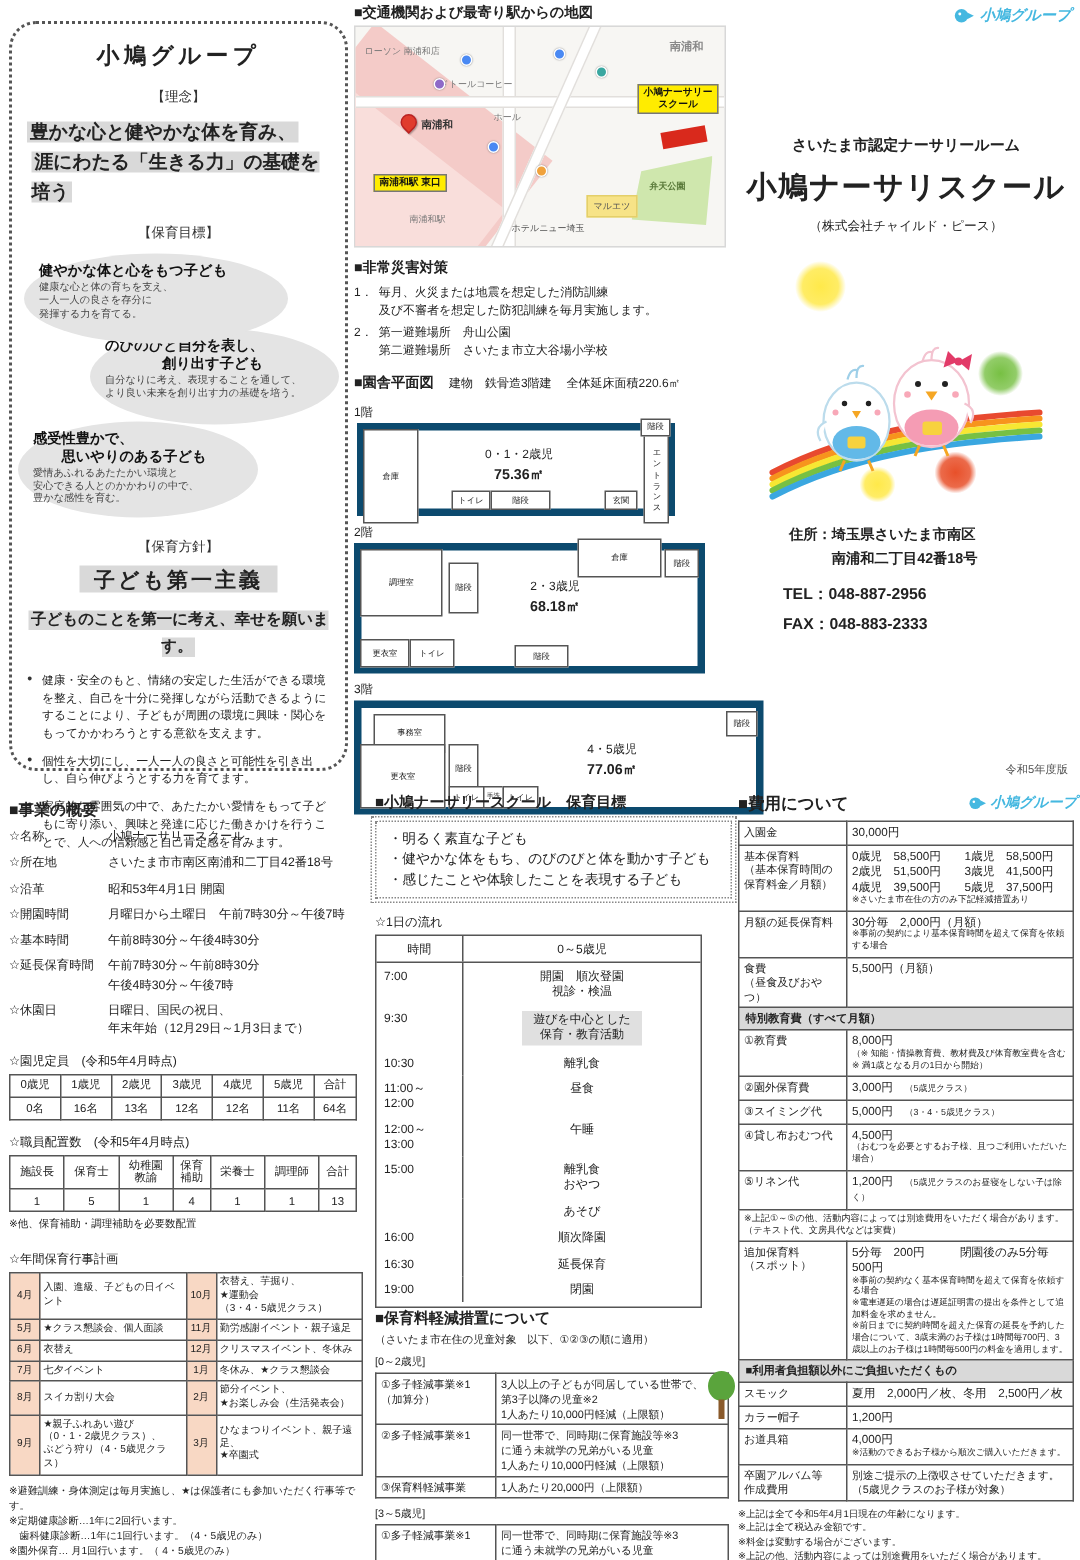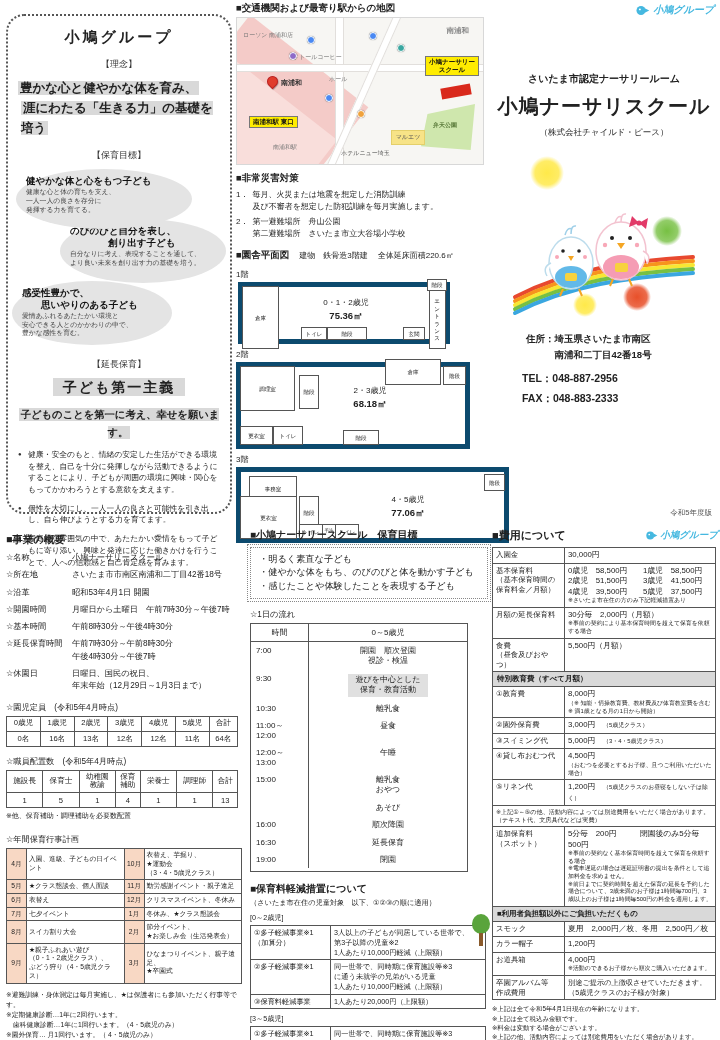--- a/index.html
+++ b/index.html
@@ -66,21 +66,21 @@
   .fpc .cls{font-size:8px}
   .fpc .ar{font-size:9.5px;font-weight:bold;margin-top:2px}
   .fp1{width:212px;height:62px;margin-left:2px}
   .fp2{width:234px;height:87px}
   .fp3{width:273px;height:76px}
   .ent{writing-mode:vertical-rl;letter-spacing:1px}
 
   
   .tr{left:492px;top:0;width:224px;height:522px}
   .logo{position:absolute;top:3px;right:2px;display:flex;align-items:center;gap:3px;color:#45b8e0;font-size:10px;font-weight:bold;font-style:italic}
-  .cert{margin-top:72px;text-align:center;font-size:10px;font-weight:bold}
+  .cert{margin-top:90px;text-align:center;font-size:10px;font-weight:bold}
   .sname{text-align:center;font-size:20px;font-weight:bold;margin-top:7px;letter-spacing:1px}
   .company{text-align:center;font-size:8.5px;margin-top:7px}
   .illus{display:block;margin:8px auto 0}
   .addr-block{margin-top:14px;padding-left:34px;font-size:9.5px;font-weight:bold;line-height:1.65}
   .telfax{padding-left:30px;font-size:10.5px;font-weight:bold;margin-top:7px;line-height:1.9}
   .edition{position:absolute;right:4px;bottom:4px;font-size:7.5px;color:#555}
 
   
   .bl{left:6px;top:533px;width:240px}
   .b-title{font-size:10.5px;font-weight:bold}
@@ -157,21 +157,21 @@
 発揮する力を育てる。</div>
       </div>
       <div class="bub bub3">
         <div class="bub-t pre">感受性豊かで、
 　　思いやりのある子ども</div>
         <div class="bub-b pre">愛情あふれるあたたかい環境と
 安心できる人とのかかわりの中で、
 豊かな感性を育む。</div>
       </div>
     </div>
-    <div class="sec-label">【延長保育】</div>
+    <div class="sec-label">【保育方針】</div>
     <div class="policy-title"><span>子ども第一主義</span></div>
     <div class="policy-sub"><span>子どものことを第一に考え、幸せを願います。</span></div>
     <ul class="points">
       <li>健康・安全のもと、情緒の安定した生活ができる環境を整え、自己を十分に発揮しながら活動できるようにすることにより、子どもが周囲の環境に興味・関心をもってかかわろうとする意欲を支えます。</li>
       <li>個性を大切にし、一人一人の良さと可能性を引き出し、自ら伸びようとする力を育てます。</li>
       <li>家庭的な雰囲気の中で、あたたかい愛情をもって子どもに寄り添い、興味と発達に応じた働きかけを行うことで、人への信頼感と自己肯定感を育みます。</li>
     </ul>
   </div>
 
   <div class="panel tm">
@@ -546,21 +546,21 @@
       <div class="srow">
           <div class="st pre">16:30</div>
           <div class="sa pre">延長保育</div>
         </div>
       <div class="srow" style="padding-bottom:3px">
           <div class="st pre">19:00</div>
           <div class="sa pre">閉園</div>
         </div>
     </div>
 
-    <div class="b-title" style="font-size:10px;margin-top:10px">■保育料軽減措置について</div>
+    <div class="b-title" style="font-size:10px;margin-top:0">■保育料軽減措置について</div>
     <div class="red-sub">（さいたま市在住の児童対象　以下、①②③の順に適用）</div>
 
     <div class="grp">[0～2歳児]</div>
     <table class="rtable">
       <tbody>
           <tr>
             <td class="n pre">①多子軽減事業※1
 （加算分）</td>
             <td class="pre">3人以上の子どもが同居している世帯で、
 第3子以降の児童※2

